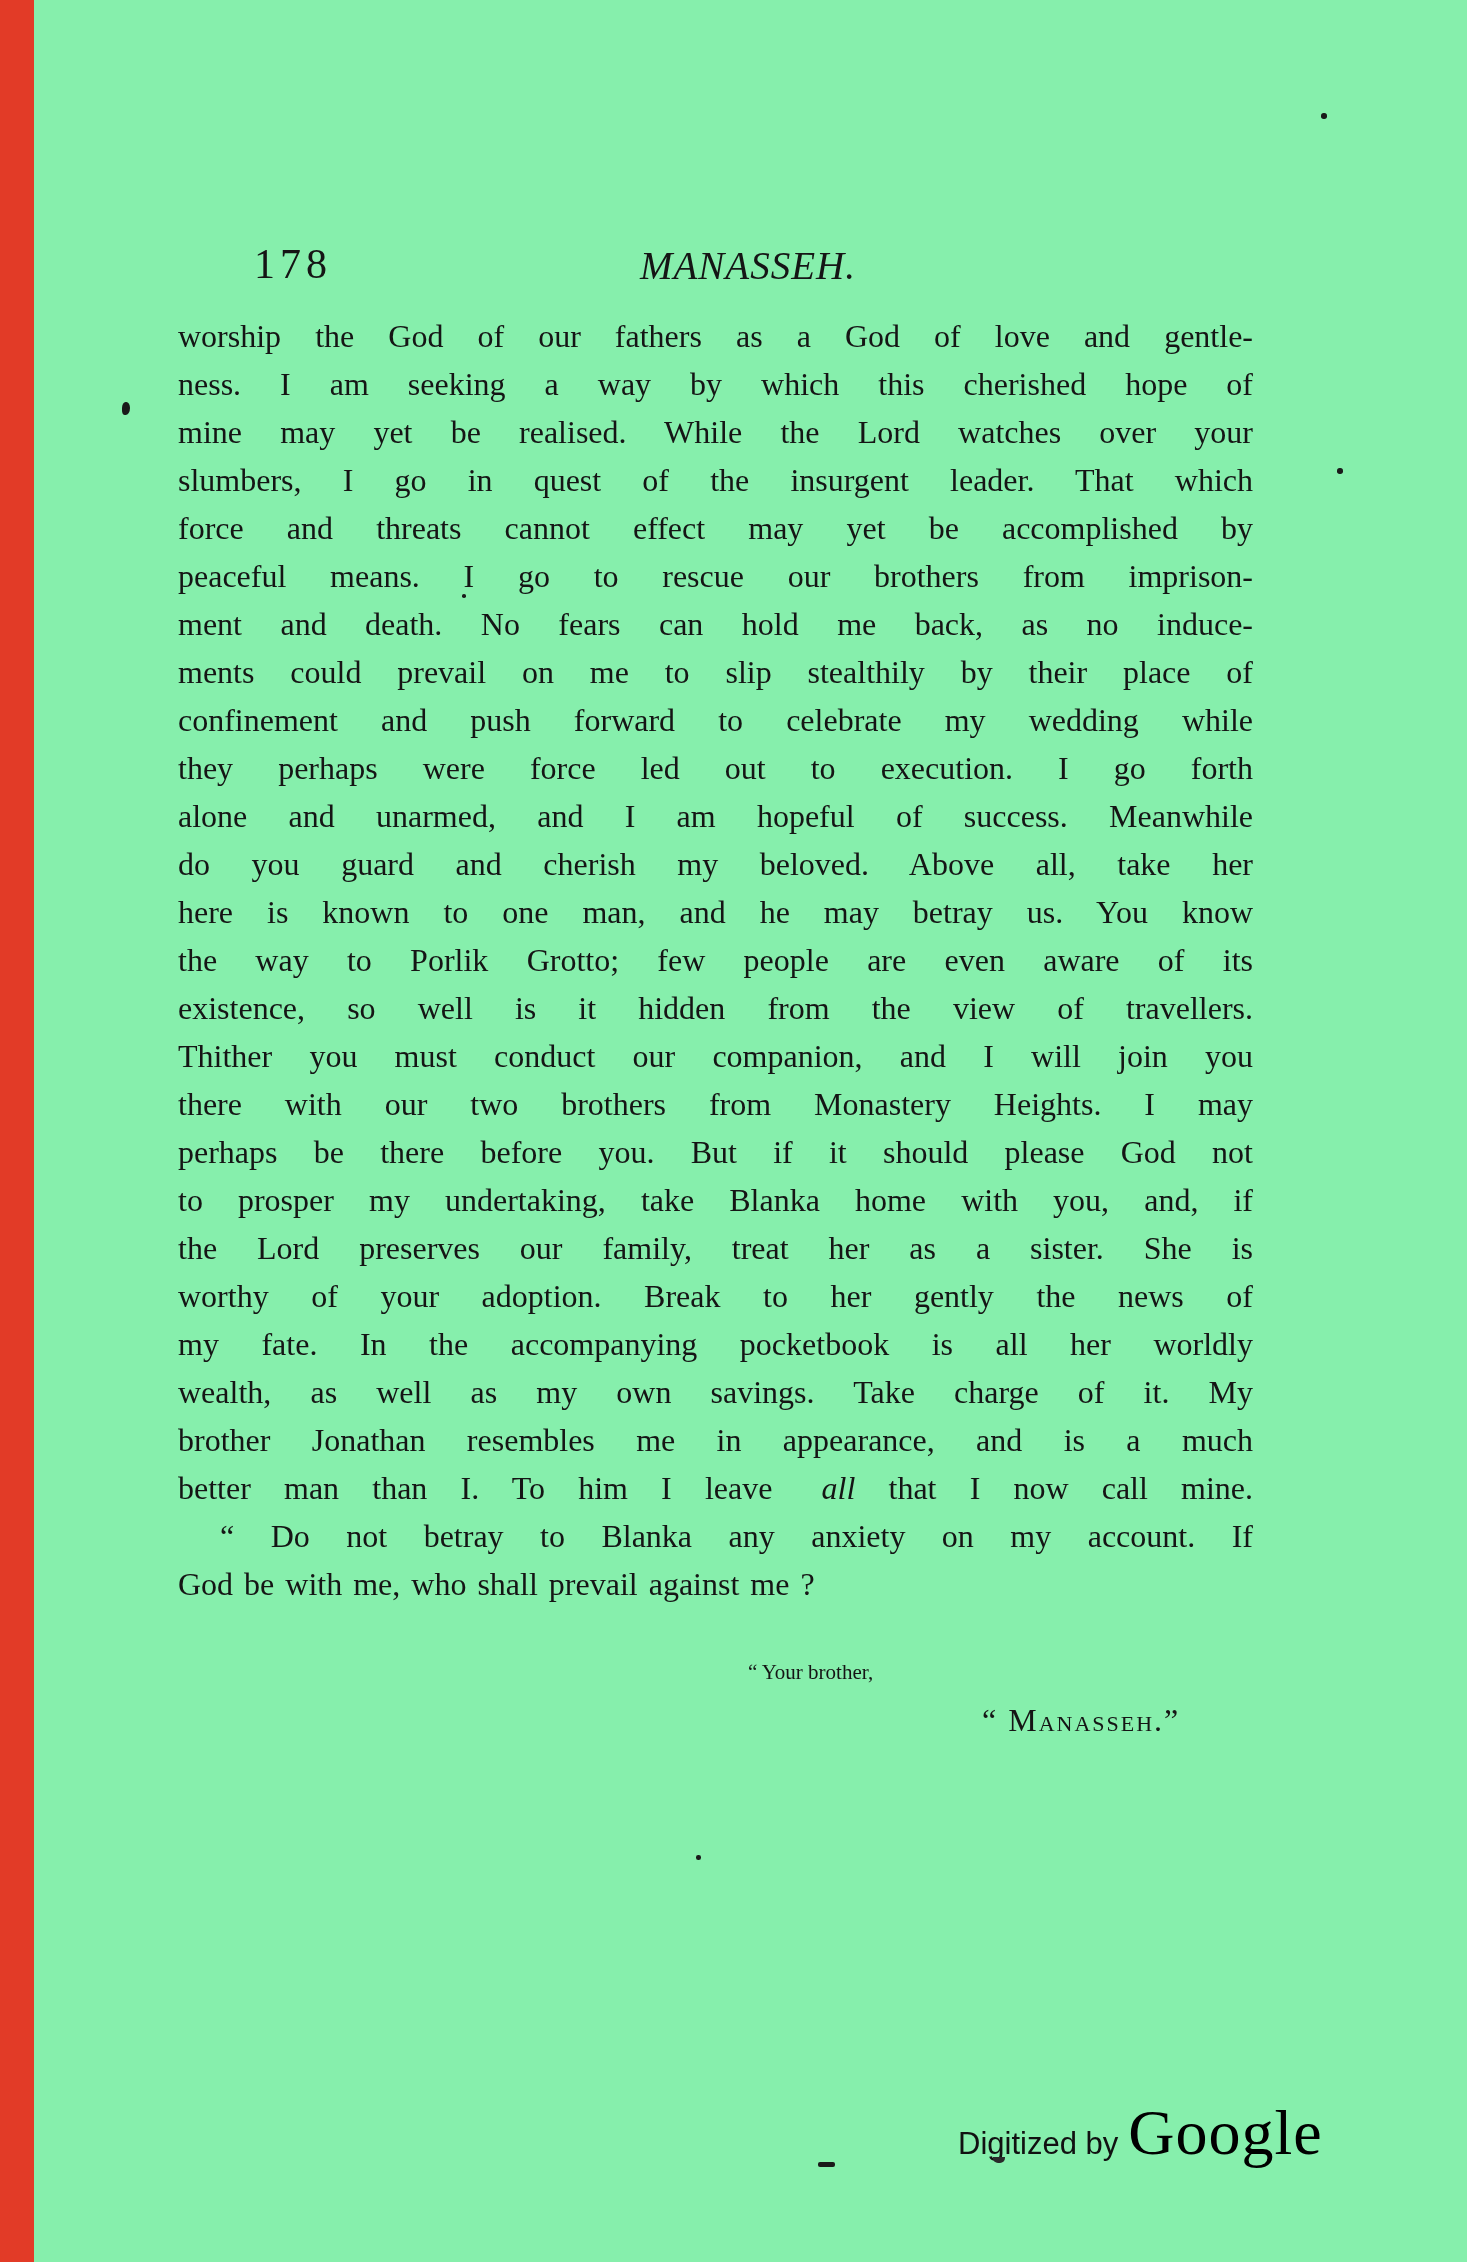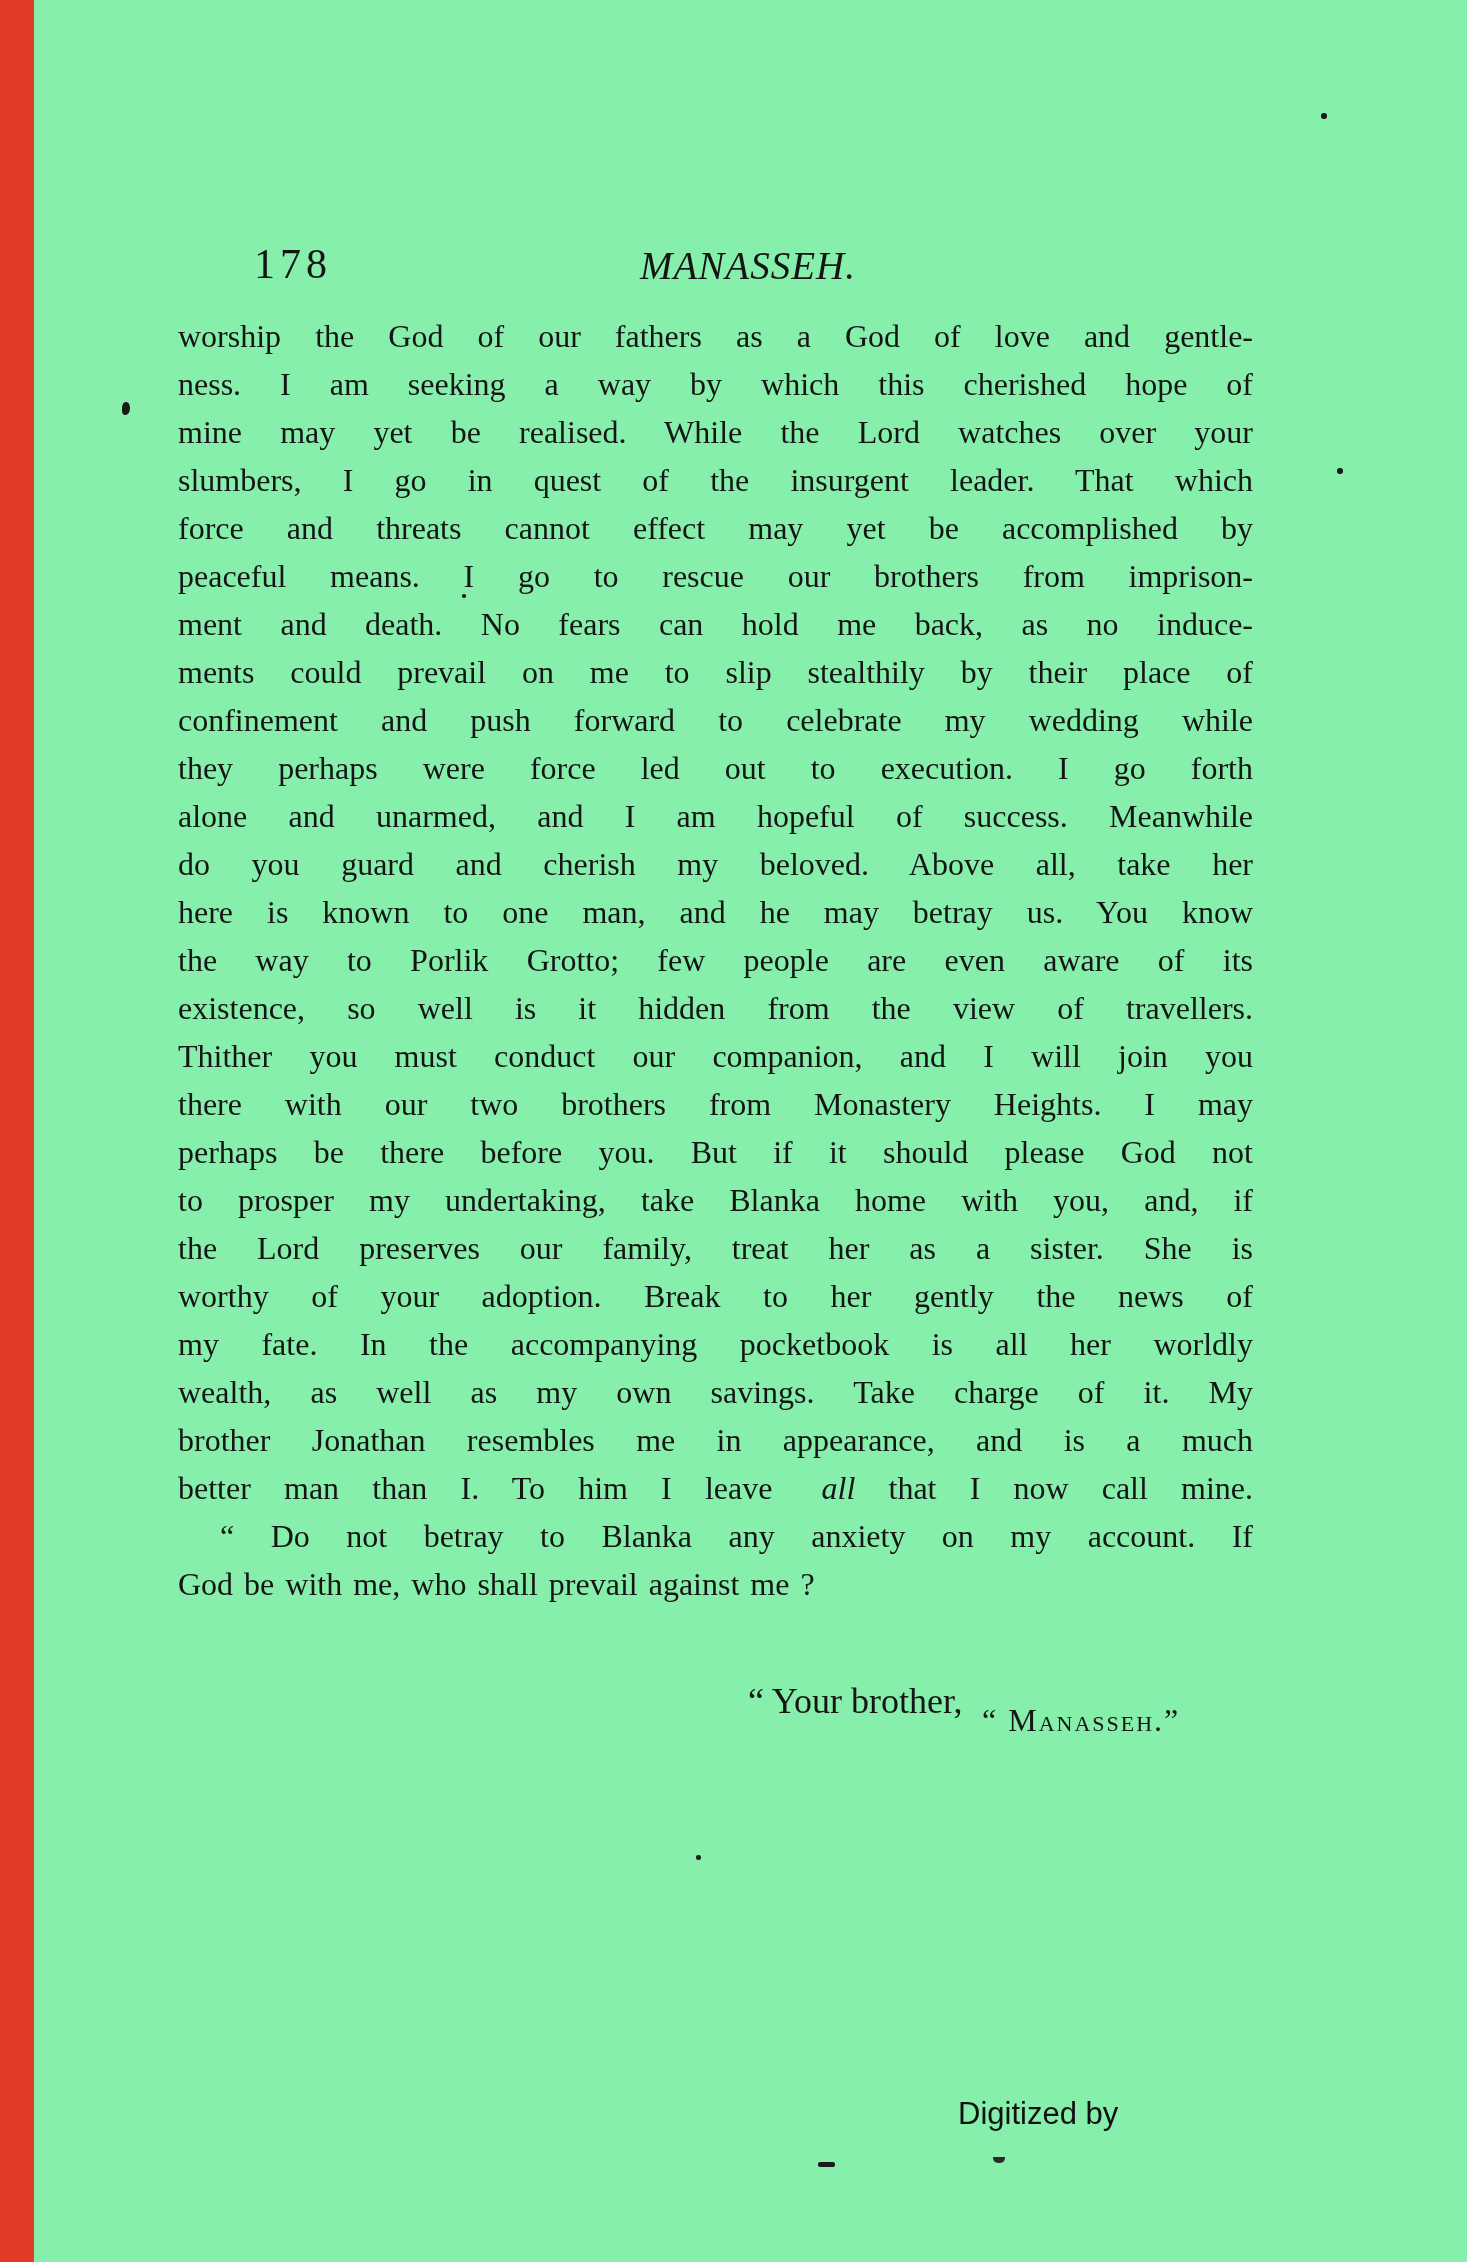--- a/index.html
+++ b/index.html
@@ -30,22 +30,21 @@
   .line{
     text-align:justify;
     text-align-last:justify;
     height:48px;white-space:nowrap;
   }
   .line.indent{padding-left:42px;}
   .line.plain{text-align:left;text-align-last:left;}
   .em{font-style:italic;margin-left:16px;}
   .closing-line{
     position:absolute;left:748px;top:1660px;
-    font-size:36px;
-    margin-top:20px;
+    font-size:21px;
   }
   .signature-line{
     position:absolute;left:982px;top:1702px;
     font-size:32px;font-variant:small-caps;letter-spacing:2px;
   }
   .footer-credit{
     position:absolute;left:958px;top:2096px;
     display:flex;align-items:baseline;
   }
   .digitized-label{
@@ -103,20 +102,21 @@
     <div class="line"><span>better man than I.  To him I leave </span><span class="em">all</span><span> that I now call mine.</span></div>
     <div class="line indent">“ Do not betray to Blanka any anxiety on my account.   If</div>
     <div class="line plain">God be with me, who shall prevail against me ?</div>
   </div>
 
   <div class="closing-line">“ Your brother,</div>
   <div class="signature-line">“ Manasseh.”</div>
 
   <div class="footer-credit">
     <span class="digitized-label">Digitized by</span>
+    <span class="google-logo">Google</span>
   </div>
 
   <div class="speck comma"></div>
   <div class="speck dot-a"></div>
   <div class="speck dot-b"></div>
   <div class="speck dot-c"></div>
   <div class="speck dot-d"></div>
   <div class="speck dash-a"></div>
   <div class="speck dash-b"></div>
 

